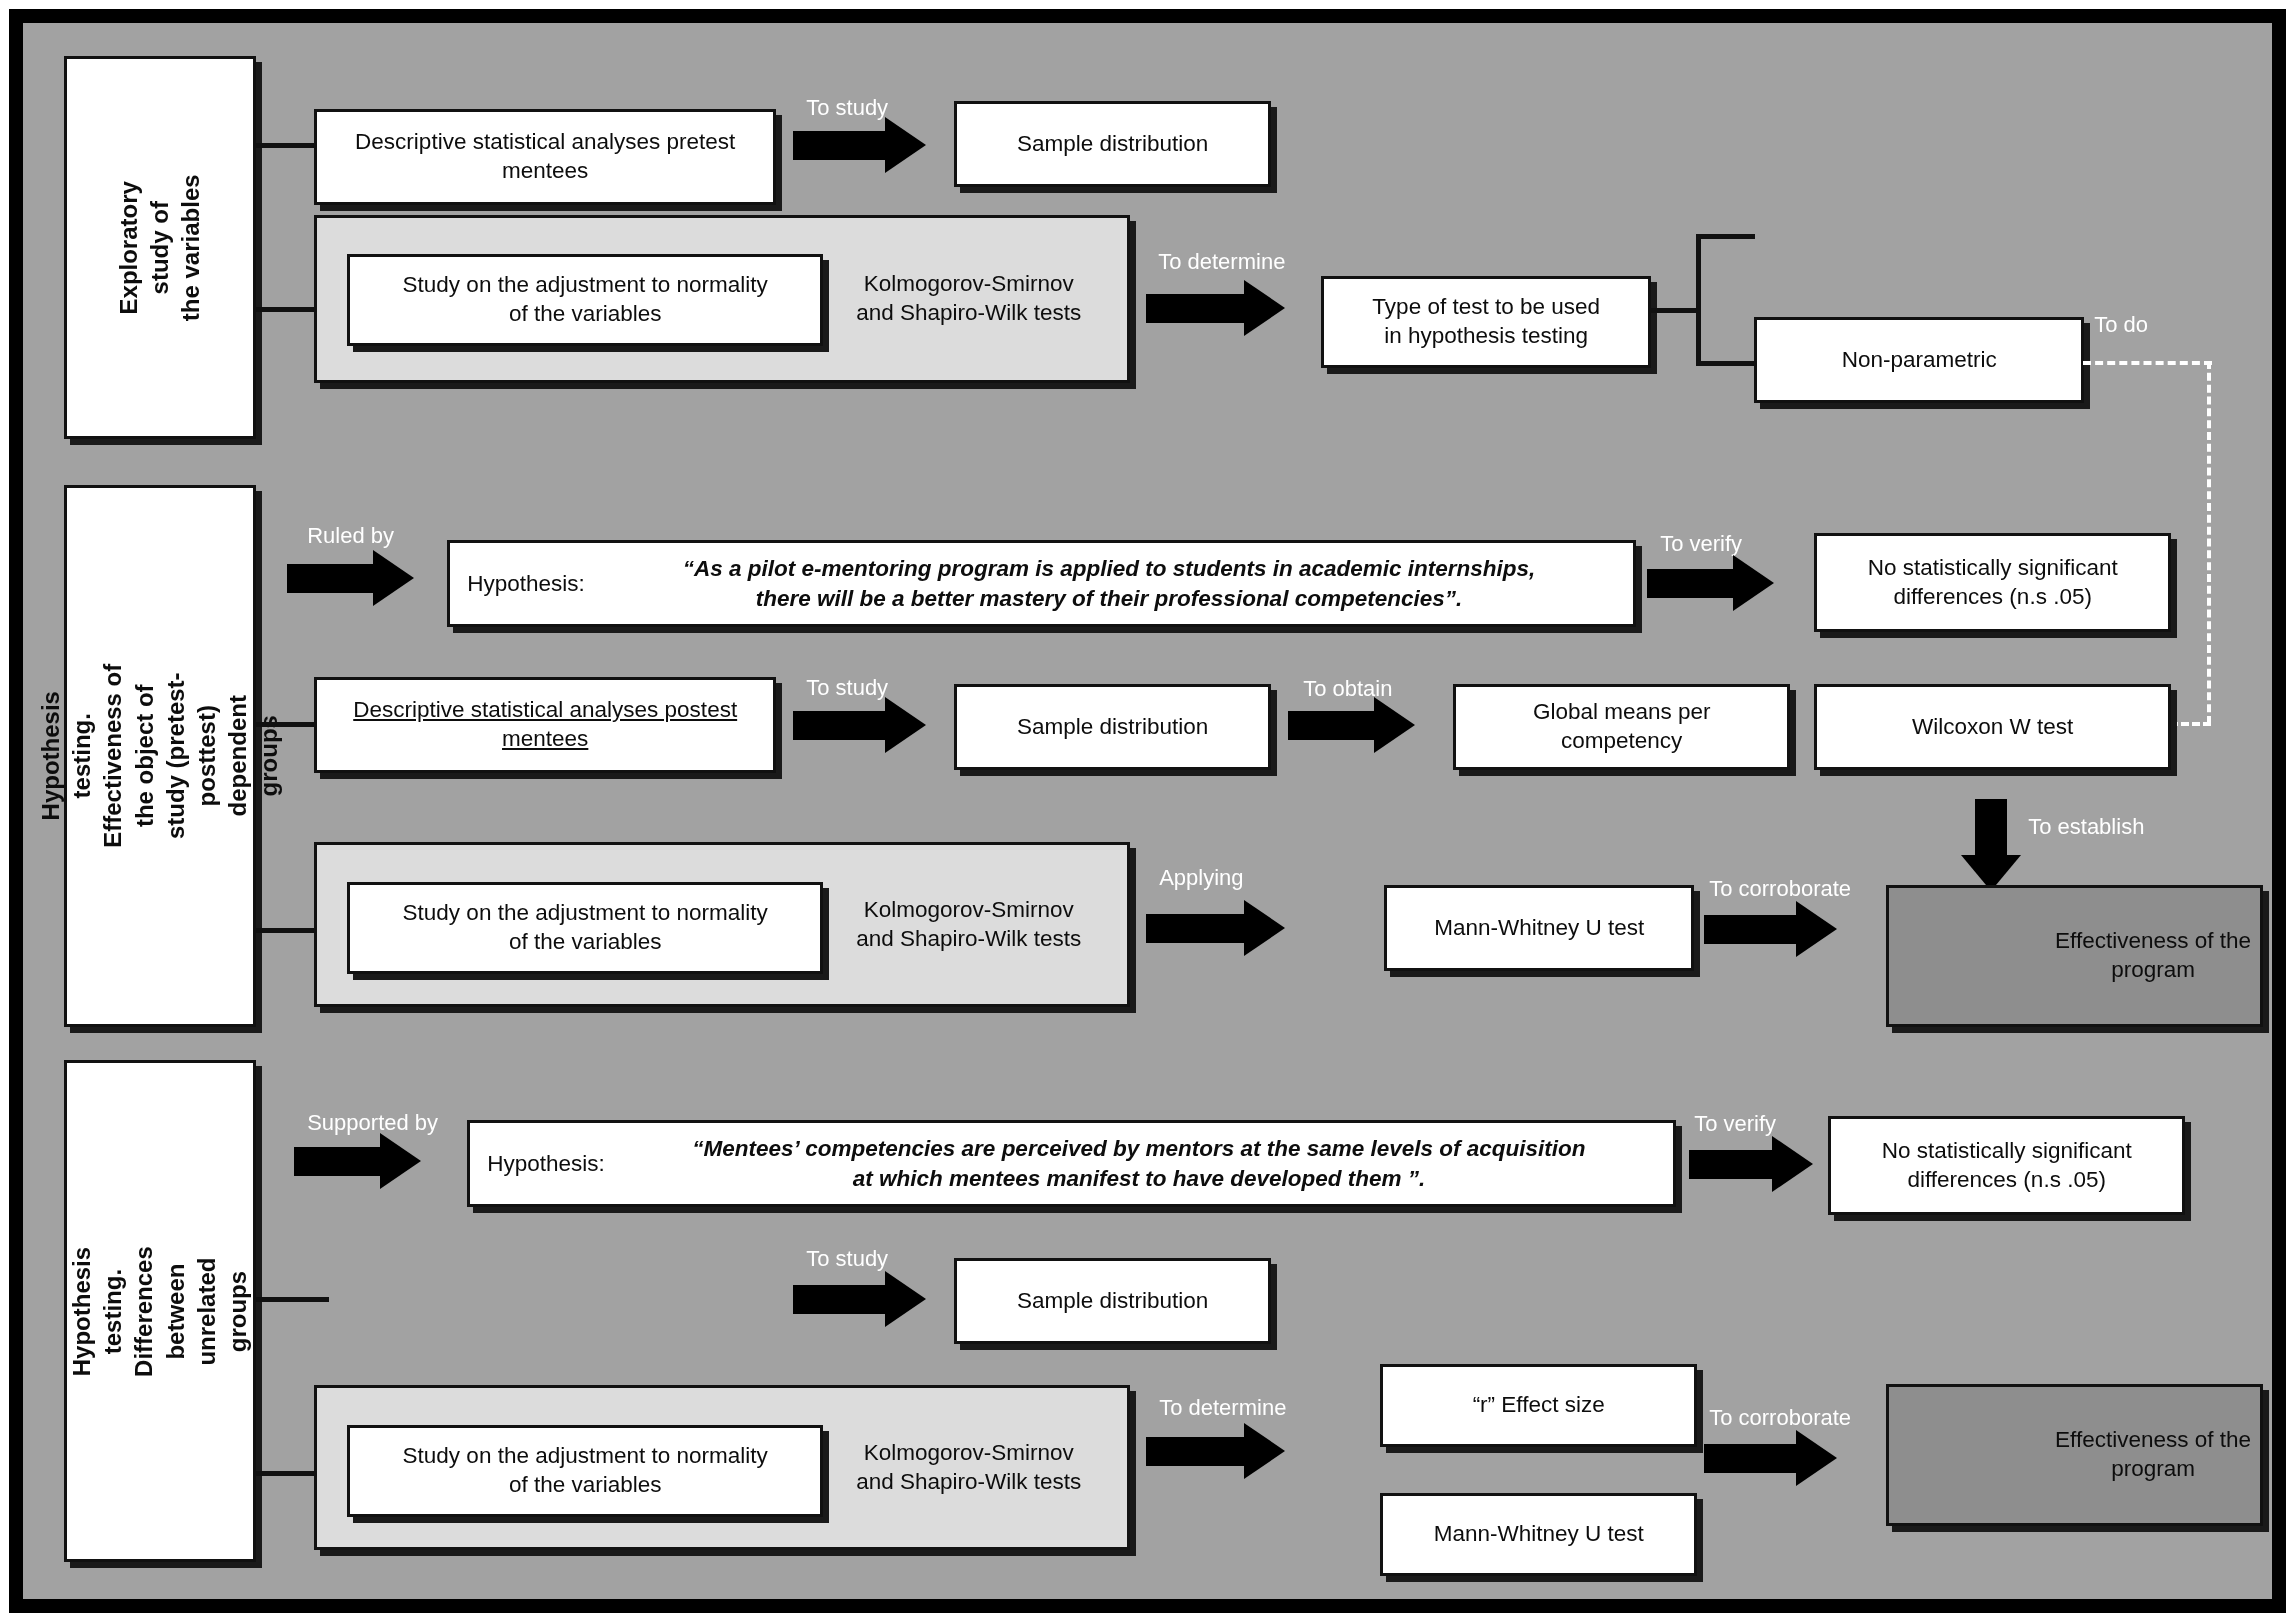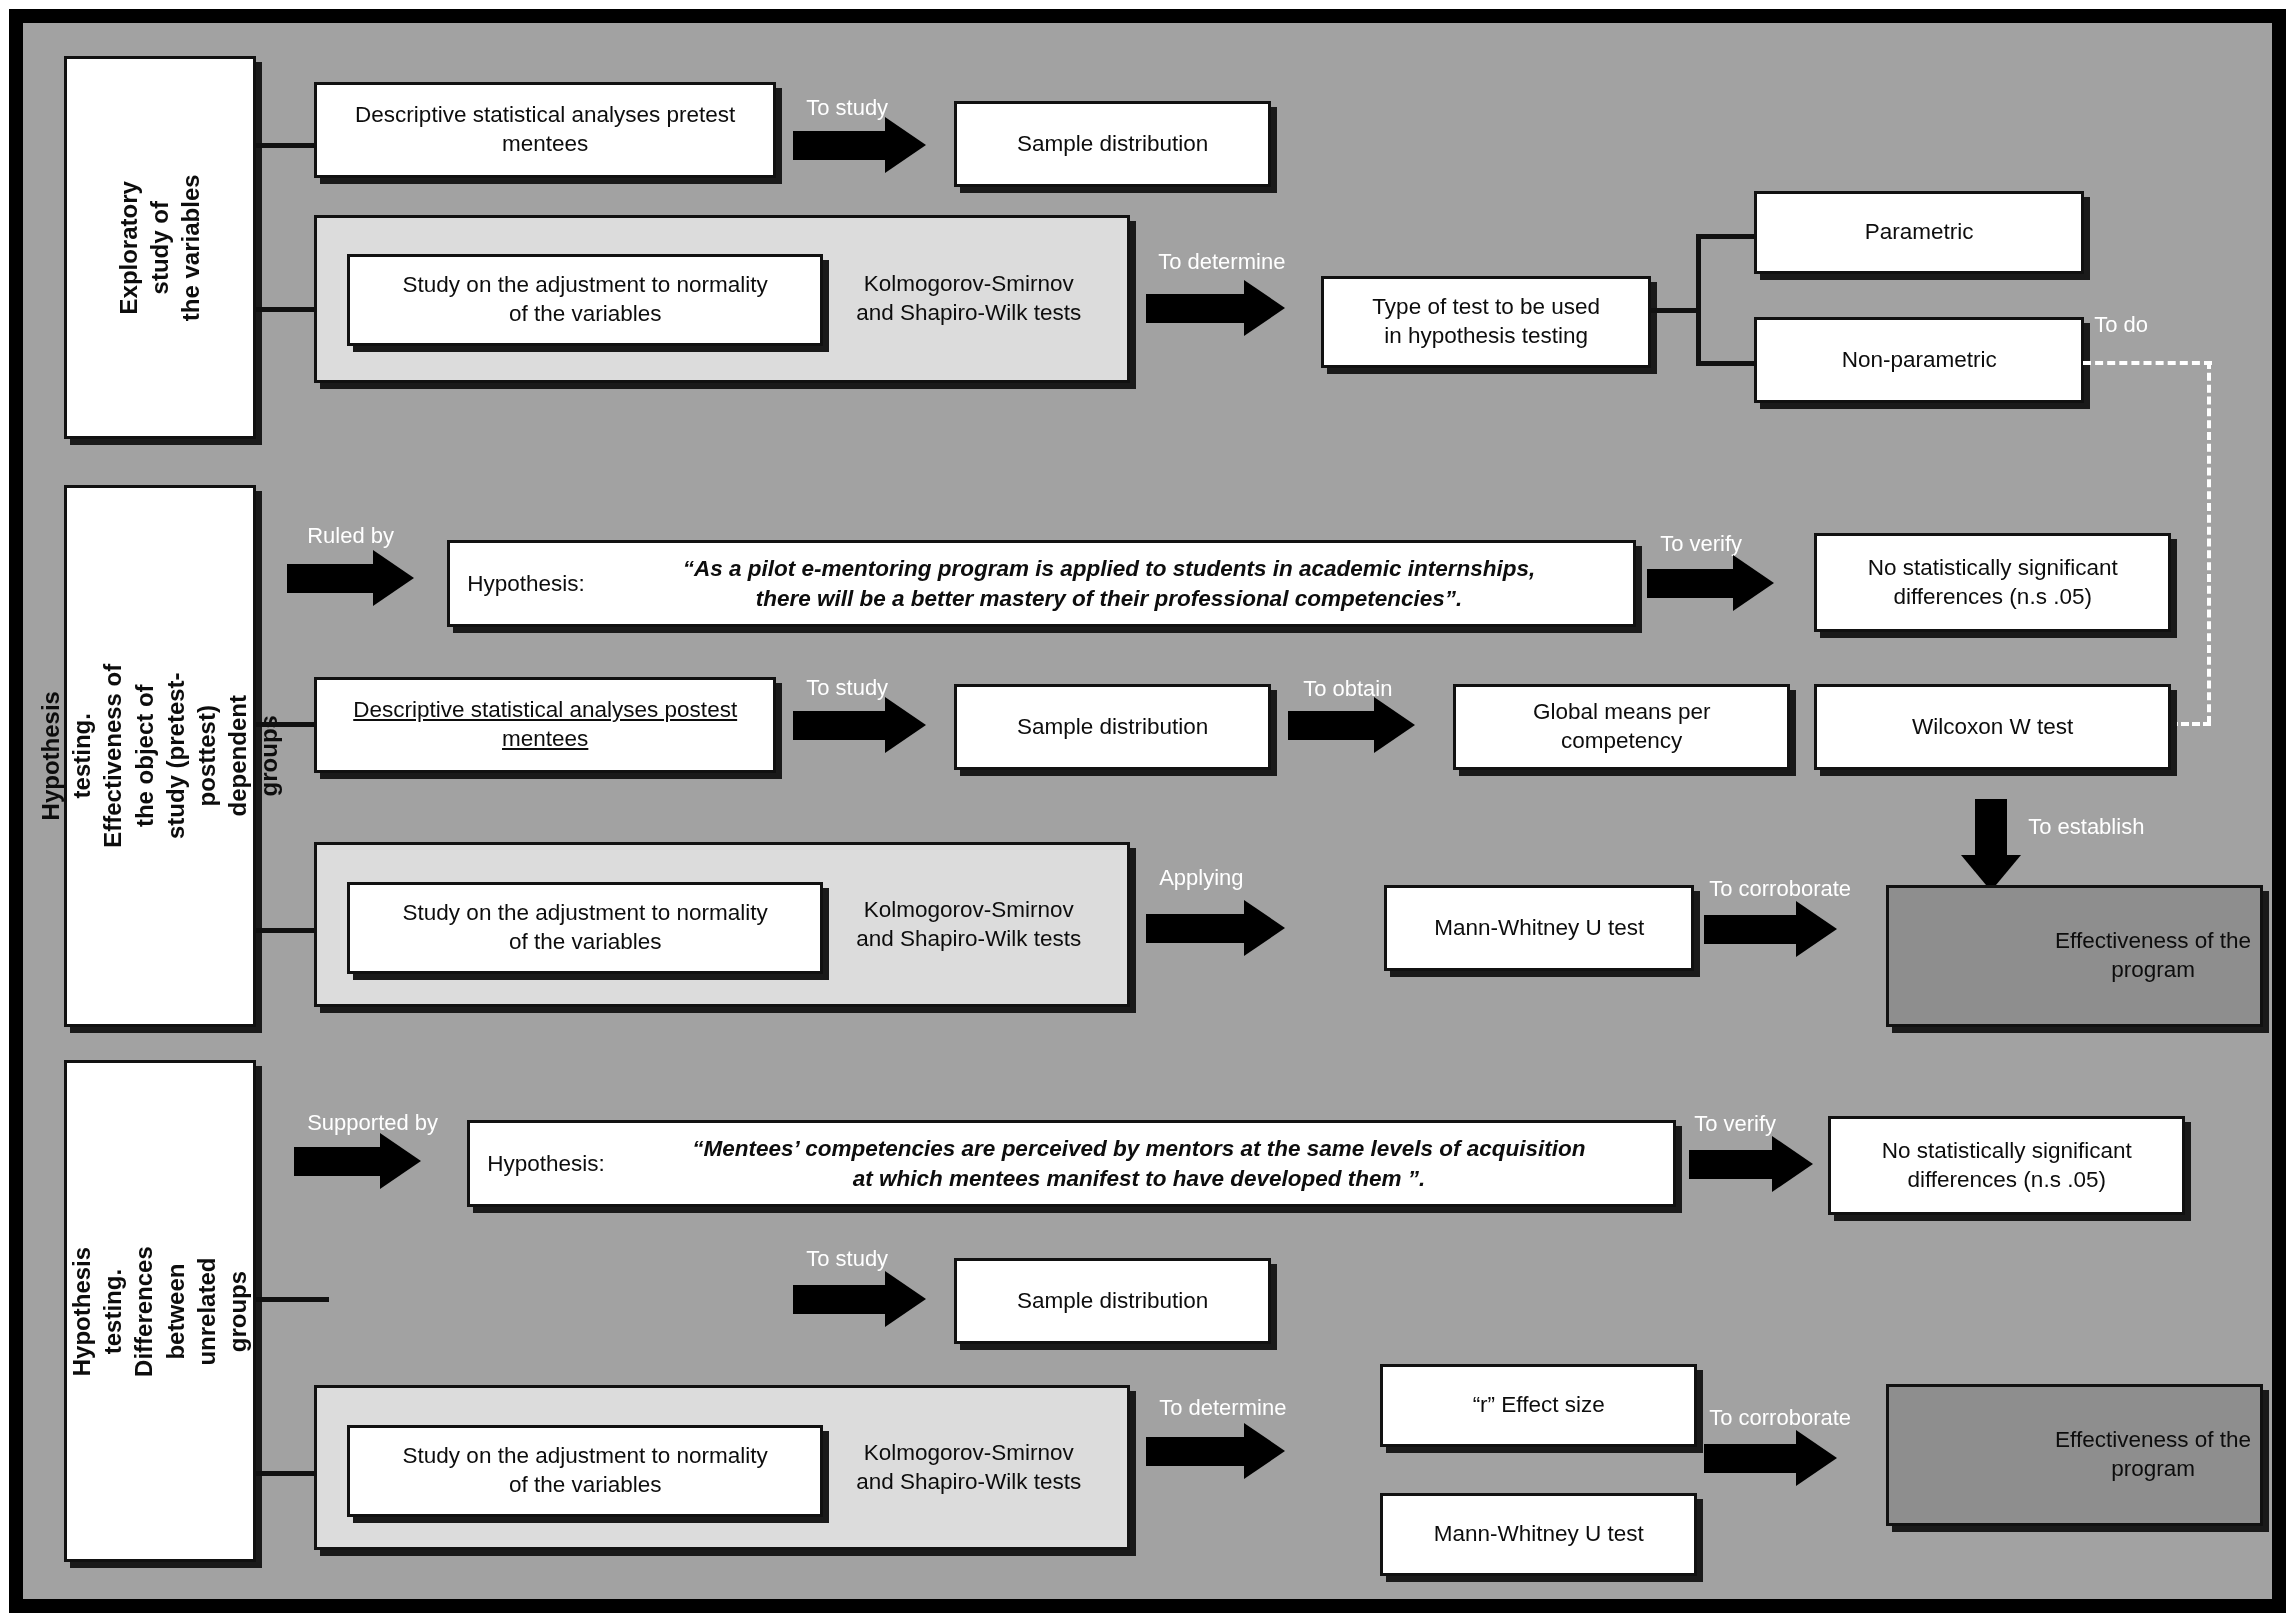--- a/index.html
+++ b/index.html
@@ -184,21 +184,21 @@
   <div id="frame">
 
     <div class="vpanel" style="left:41px; top:33px; width:192px; height:383px;">
       <span>Exploratory study of
 the variables</span>
     </div>
 
     <div class="line-h" style="left:233px; top:120px; width:59px; height:5.3px;"></div>
     <div class="line-h" style="left:233px; top:284px; width:59px; height:5.3px;"></div>
 
-    <div class="box" style="left:291px; top:59px; width:462px; height:96px;text-align:center;">
+    <div class="box" style="left:291px; top:86px; width:462px; height:96px;text-align:center;">
       <span style="white-space:pre-line;">Descriptive statistical analyses pretest
 mentees</span>
     </div>
 
     <div class="conn-label" style="left:783px; top:74px;">
       <span>To study</span>
     </div>
     <div class="arrow-r" style="left:770px; top:122px;">
       <div class="shaft" style="top:-14.5px; width:92px; height:29px;"></div>
       <div class="head" style="left:92px; top:-28px; border-width:28px 0 28px 41px; border-color:transparent transparent transparent #000000;"></div>
@@ -230,23 +230,20 @@
     <div class="box" style="left:1298px; top:241px; width:330px; height:92px;margin-top:12px;">
       <span style="white-space:pre-line;">Type of test to be used
 in hypothesis testing</span>
     </div>
 
     <div class="line-h" style="left:1628px; top:285px; width:50px; height:5.3px;"></div>
     <div class="line-v" style="left:1673px; top:211px; width:5.3px; height:132px;"></div>
     <div class="line-h" style="left:1673px; top:211px; width:59px; height:5.3px;"></div>
     <div class="line-h" style="left:1673px; top:338px; width:59px; height:5.3px;"></div>
 
-    <div class="box" style="left:1731px; top:168px; width:330px; height:83px;">
-      <span>Parametric</span>
-    </div>
     <div class="box" style="left:1731px; top:294px; width:330px; height:86px;">
       <span>Non-parametric</span>
     </div>
 
     <div class="conn-label" style="left:2071px; top:291px;">
       <span>To do</span>
     </div>
     <div class="dash-h" style="left:2060px; top:338px; width:129px;"></div>
     <div class="dash-v" style="left:2184px; top:338px; height:363px;"></div>
     <div class="dash-h" style="left:2114px; top:699px; width:74px;"></div>

